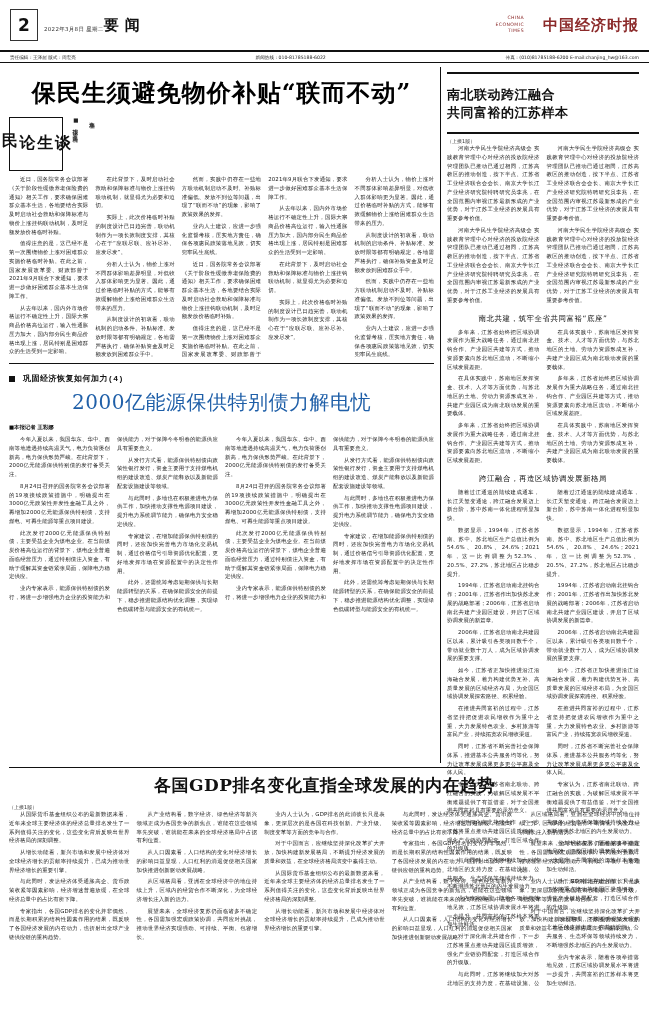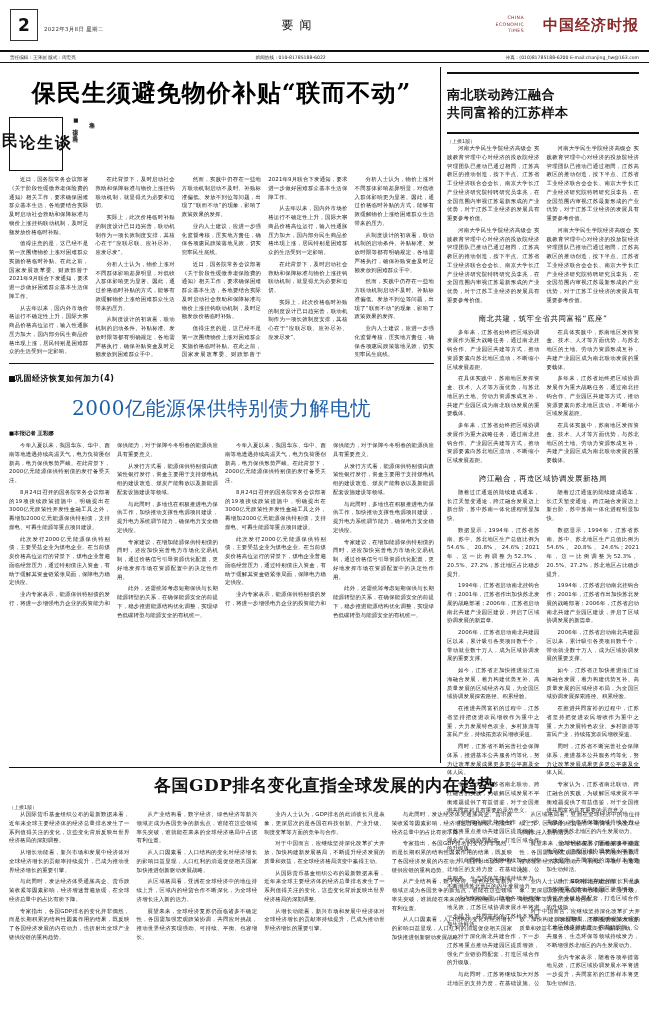--- a/index.html
+++ b/index.html
@@ -37,23 +37,23 @@
   }
   .mast-date{
     font-size:5.5px;
     color:#333;
     line-height:1.5;
     letter-spacing:.3px;
     margin-top:8px;
   }
   .mast-center{
     flex:1;
-    text-align:center;
-    font-size:12px;
-    font-weight:normal;
+    text-align:left;
+    font-size:15px;
+    font-weight:bold;
     letter-spacing:6px;
   }
   .mast-right{
     display:flex;align-items:center;gap:19px;
   }
   .mast-en{
     font-size:4.6px;
     line-height:1.45;
     color:#8b2a2a;
     text-align:right;
@@ -147,22 +147,23 @@
     text-align:justify;
     color:#181818;
     letter-spacing:.15px;
   }
   .c5{column-count:5;}
   .c4{column-count:4;}
   .c2{column-count:2;}
   .cols p{margin:0 0 3px 0;text-indent:11px;}
 
   .sec-head{
-    display:flex;align-items:center;gap:0;
-    margin:9px 0 11px 0;
+    display:flex;align-items:center;gap:8px;
+    margin:9px 0 5px 0;
+    font-family:Liberation Mono, monospace;
   }
   .sec-head .sq{
     width:6px;height:6px;background:#111;transform:rotate(0deg);
   }
   .sec-head .txt{font-size:8px;font-weight:bold;letter-spacing:.5px;}
 
   .headline-2{
     text-align:center;
     font-size:20px;
     font-weight:normal;

